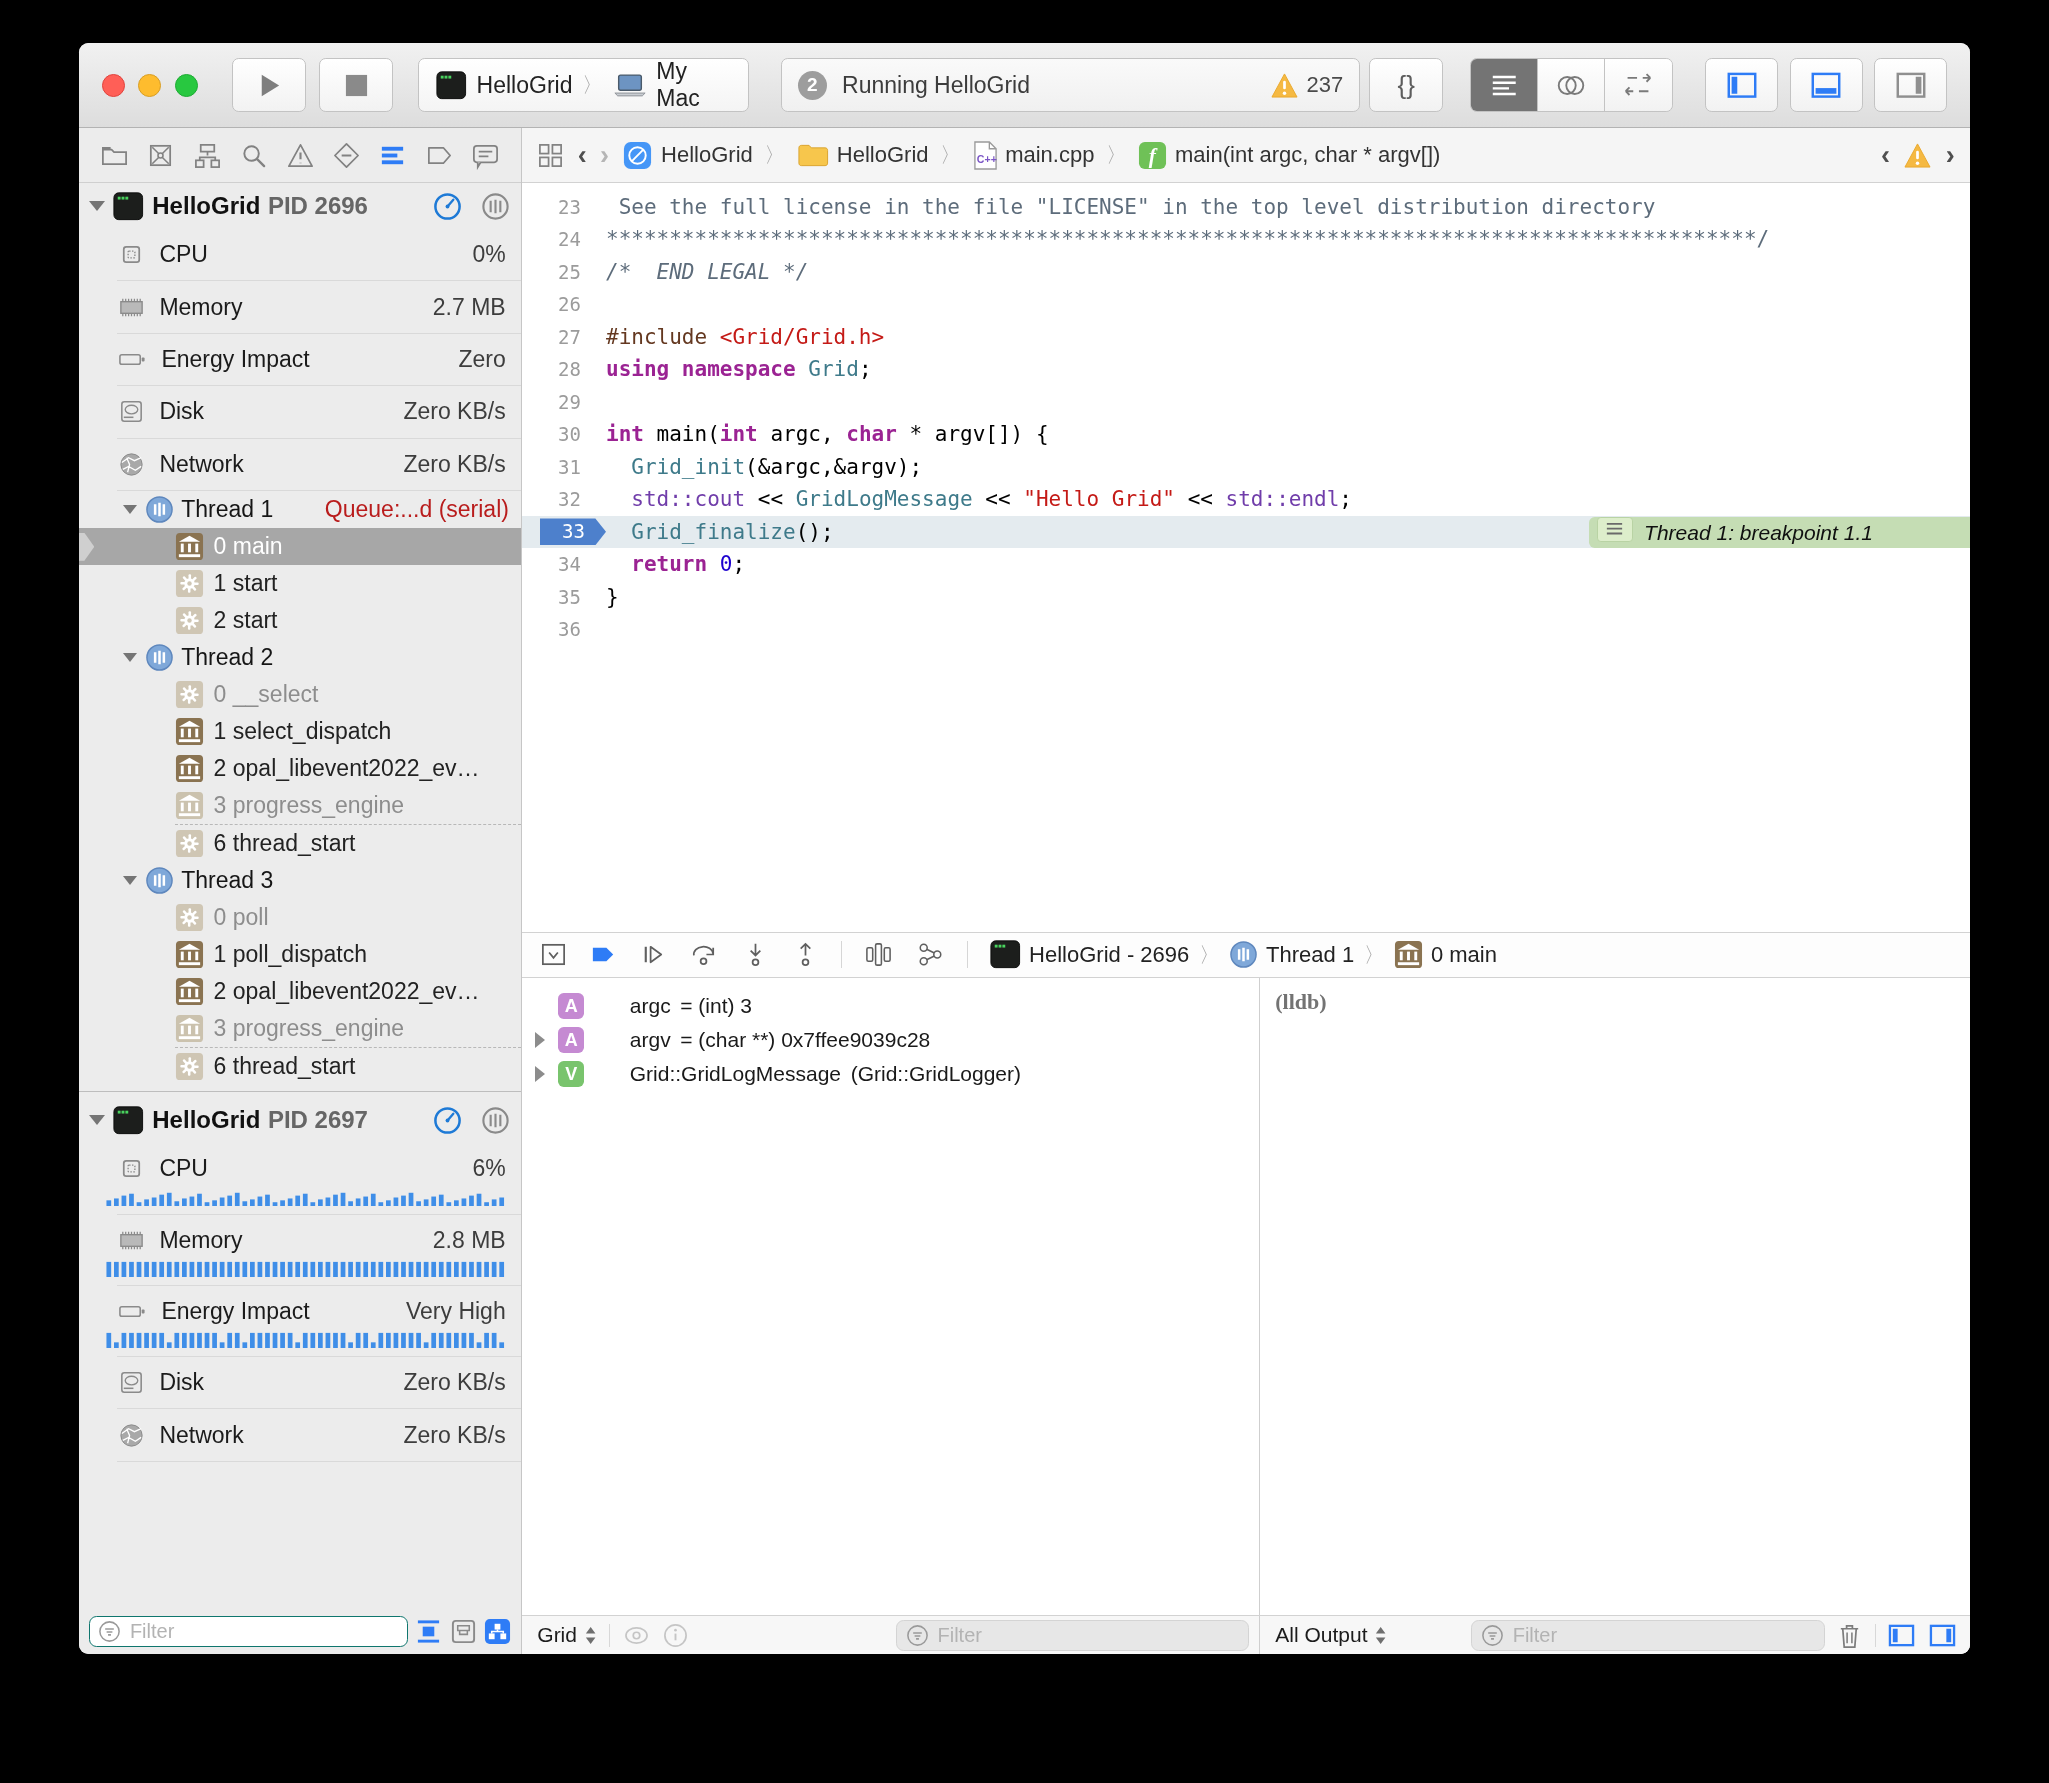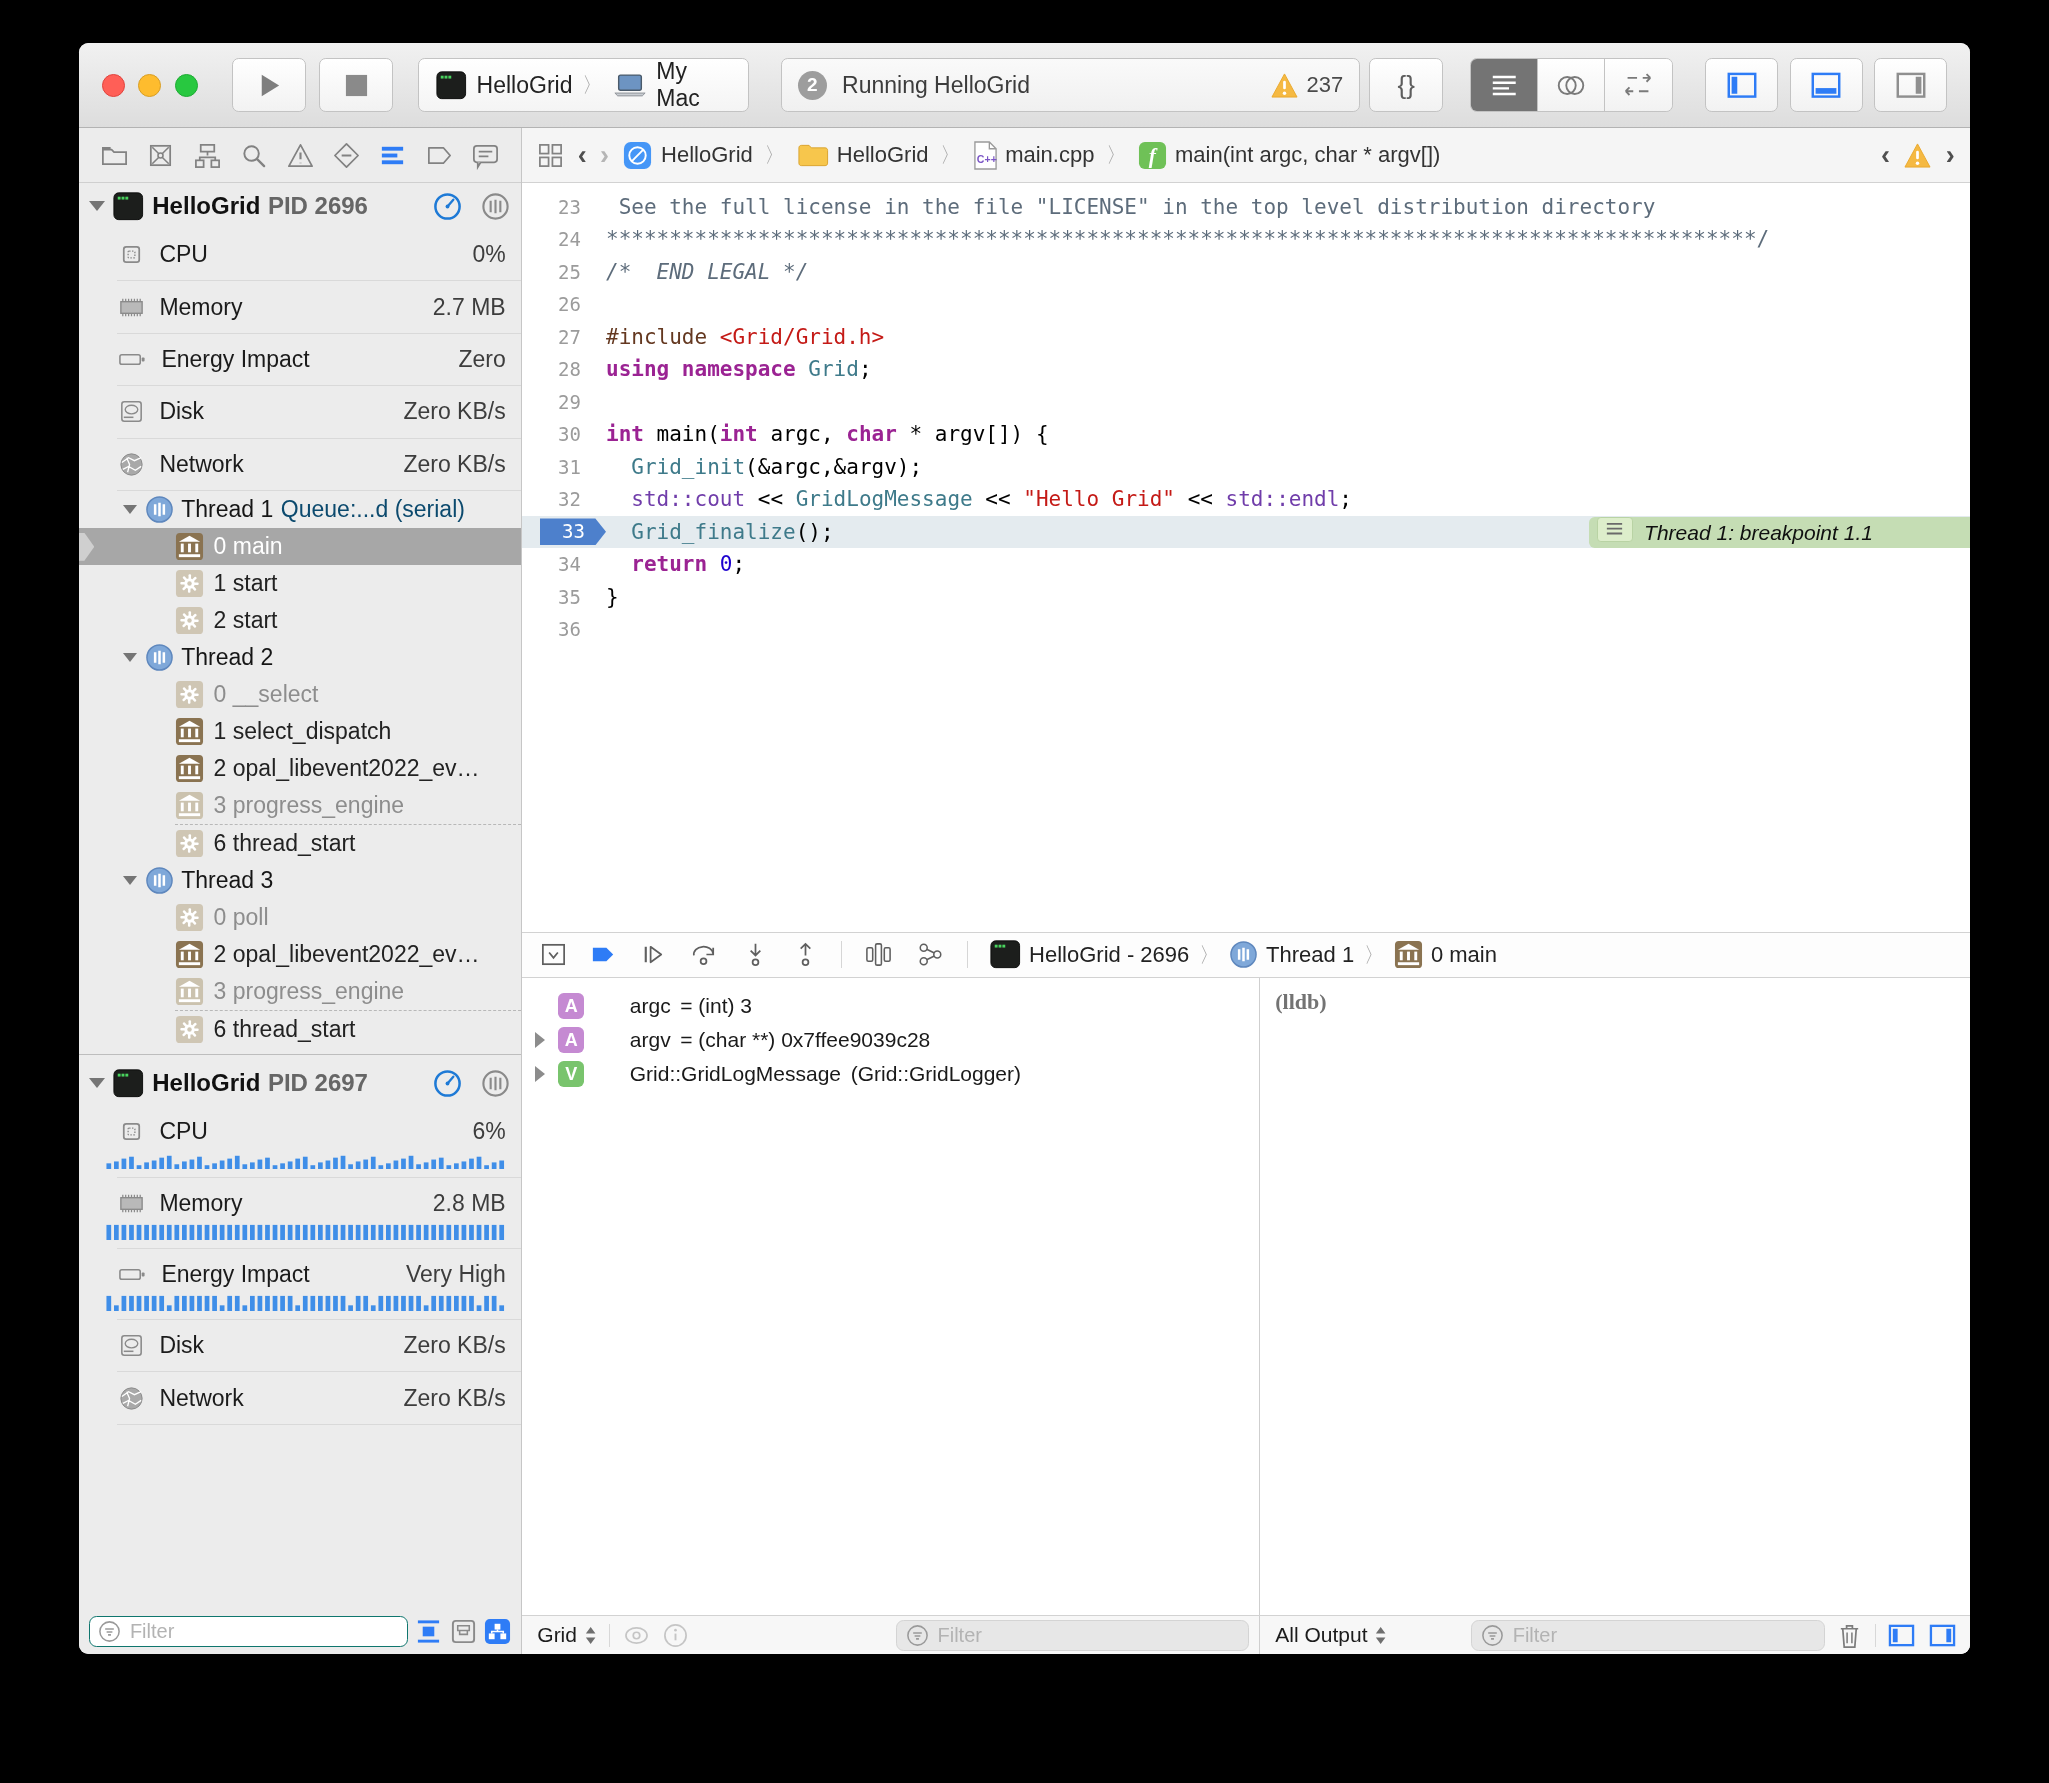--- a/index.html
+++ b/index.html
@@ -59,21 +59,21 @@
   .proc-hdr .spacer{flex:1;}
   .stat-row{margin-left:38px;border-bottom:1px solid #d9d9d9;padding:5.7px 15.3px 5.7px 0;}
   .stat-line{display:flex;align-items:center;gap:13.4px;height:40px;}
   .stat-label{font-size:23px;color:#1b1b1b;}
   .stat-val{margin-left:auto;font-size:23px;color:#3d3d3d;}
   .stat-graph{height:17px;margin:0 1.9px 1.9px -13.4px;}
   .disc{width:0;height:0;border-left:8.6px solid transparent;border-right:8.6px solid transparent;
         border-top:10.5px solid #757575;flex:0 0 auto;}
   .thr-hdr{height:37px;display:flex;align-items:center;gap:7.6px;padding-left:44px;}
   .thr-name{color:#161616;}
-  .thr-detail{color:#0c4a6e;}
+  .thr-detail{color:#b91c1c;margin-left:44px;}
   .frame{height:37px;display:flex;align-items:center;gap:9.6px;padding-left:96px;position:relative;}
   .frame .ftxt{color:#222;}
   .frame.dim .ftxt{color:#8d8d8d;}
   .frame.sel{background:#a7a7a7;}
   .frame.sel .ftxt{color:#fff;}
   .frame.sel::before{content:"";position:absolute;left:0;top:4.8px;width:15.3px;height:28px;
         background:#cfcfcf;clip-path:polygon(0 0,35% 0,100% 50%,35% 100%,0 100%);}
   .dash-sep{border-top:1.9px dashed #b8b8b8;margin-left:96px;}
   .solid-sep{border-top:1px solid #bdbdbd;margin:5.7px 0;}
   
@@ -568,20 +568,33 @@
             <span>
               <svg width="29" height="29" viewBox="0 0 30 30" fill="none">
                 <rect x="1" y="1" width="28" height="28" rx="4" fill="#8a7351"></rect>
                 <path d="M15 4 26 10H4Z" fill="#fff"></path>
                 <rect x="6" y="12" width="3" height="9" fill="#fff"></rect>
                 <rect x="13.5" y="12" width="3" height="9" fill="#fff"></rect>
                 <rect x="21" y="12" width="3" height="9" fill="#fff"></rect>
                 <rect x="4" y="23" width="22" height="3" fill="#fff"></rect>
               </svg>
             </span>
+        <span class="ftxt">1 poll_dispatch</span>
+          </div>
+          <div class="frame">
+            <span>
+              <svg width="29" height="29" viewBox="0 0 30 30" fill="none">
+                <rect x="1" y="1" width="28" height="28" rx="4" fill="#8a7351"></rect>
+                <path d="M15 4 26 10H4Z" fill="#fff"></path>
+                <rect x="6" y="12" width="3" height="9" fill="#fff"></rect>
+                <rect x="13.5" y="12" width="3" height="9" fill="#fff"></rect>
+                <rect x="21" y="12" width="3" height="9" fill="#fff"></rect>
+                <rect x="4" y="23" width="22" height="3" fill="#fff"></rect>
+              </svg>
+            </span>
         <span class="ftxt">2 opal_libevent2022_ev…</span>
           </div>
           <div class="frame dim">
             <span>
               <svg width="29" height="29" viewBox="0 0 30 30" fill="none">
                 <rect x="1" y="1" width="28" height="28" rx="4" fill="#cbc2ae"></rect>
                 <path d="M15 4 26 10H4Z" fill="#fff"></path>
                 <rect x="6" y="12" width="3" height="9" fill="#fff"></rect>
                 <rect x="13.5" y="12" width="3" height="9" fill="#fff"></rect>
                 <rect x="21" y="12" width="3" height="9" fill="#fff"></rect>

